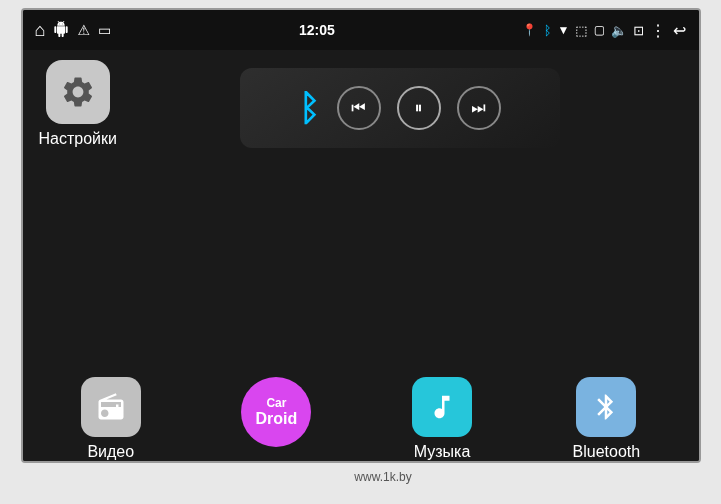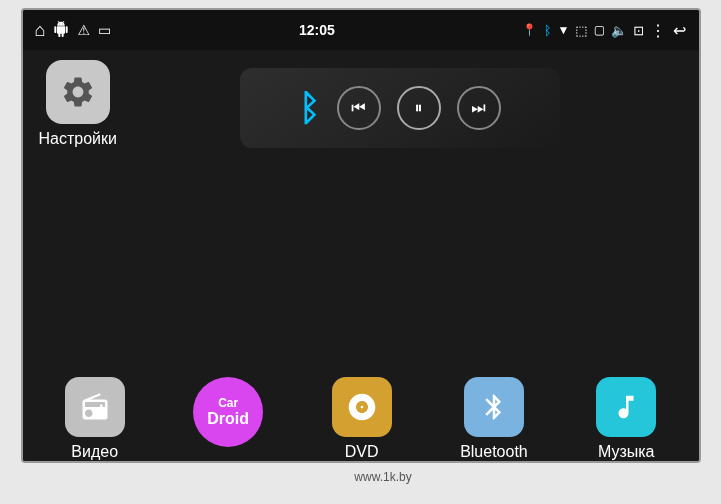--- a/index.html
+++ b/index.html
@@ -297,47 +297,39 @@
 
 
 
         <div class="app-item">
           <div class="cardroid-icon">
             <span class="cardroid-text-car">Car</span>
             <span class="cardroid-text-droid">Droid</span>
           </div>
         </div>
 
-        <div class="app-item">
-          <div class="bottom-app-icon bg-goldyellow">
-            <svg width="32" height="32" viewBox="0 0 24 24" fill="#fff">
-              <path d="M12 2C6.48 2 2 6.48 2 12s4.48 10 10 10 10-4.48 10-10S17.52 2 12 2zm0 14.5c-2.49 0-4.5-2.01-4.5-4.5S9.51 7.5 12 7.5s4.5 2.01 4.5 4.5-2.01 4.5-4.5 4.5zm0-5.5c-.55 0-1 .45-1 1s.45 1 1 1 1-.45 1-1-.45-1-1-1z"></path>
+
+        <div class="app-item">
+          <div class="bottom-app-icon bg-cyan">
+            <svg width="30" height="30" viewBox="0 0 24 24" fill="#fff">
+              <path d="M12 3v10.55c-.59-.34-1.27-.55-2-.55-2.21 0-4 1.79-4 4s1.79 4 4 4 4-1.79 4-4V7h4V3h-6z"></path>
             </svg>
           </div>
-          <span class="app-label">DVD</span>
+          <span class="app-label">Музыка</span>
         </div>
 
         <div class="app-item">
           <div class="bottom-app-icon" style="background:#7ab3e0;">
             <svg width="30" height="30" viewBox="0 0 24 24" fill="#fff">
               <path d="M17.71 7.71L12 2h-1v7.59L6.41 5 5 6.41 10.59 12 5 17.59 6.41 19 11 14.41V22h1l5.71-5.71-4.3-4.29 4.3-4.29zM13 5.83l1.88 1.88L13 9.59V5.83zm1.88 10.46L13 18.17v-3.76l1.88 1.88z"></path>
             </svg>
           </div>
           <span class="app-label">Bluetooth</span>
         </div>
 
-        <div class="app-item">
-          <div class="bottom-app-icon bg-cyan">
-            <svg width="30" height="30" viewBox="0 0 24 24" fill="#fff">
-              <path d="M12 3v10.55c-.59-.34-1.27-.55-2-.55-2.21 0-4 1.79-4 4s1.79 4 4 4 4-1.79 4-4V7h4V3h-6z"></path>
-            </svg>
-          </div>
-          <span class="app-label">Музыка</span>
-        </div>
-
       </div>
     </div>
   </div>
 
   <div class="footer">
     <span class="footer-text">www.1k.by</span>
   </div>
 </div>
 
 </body></html>

